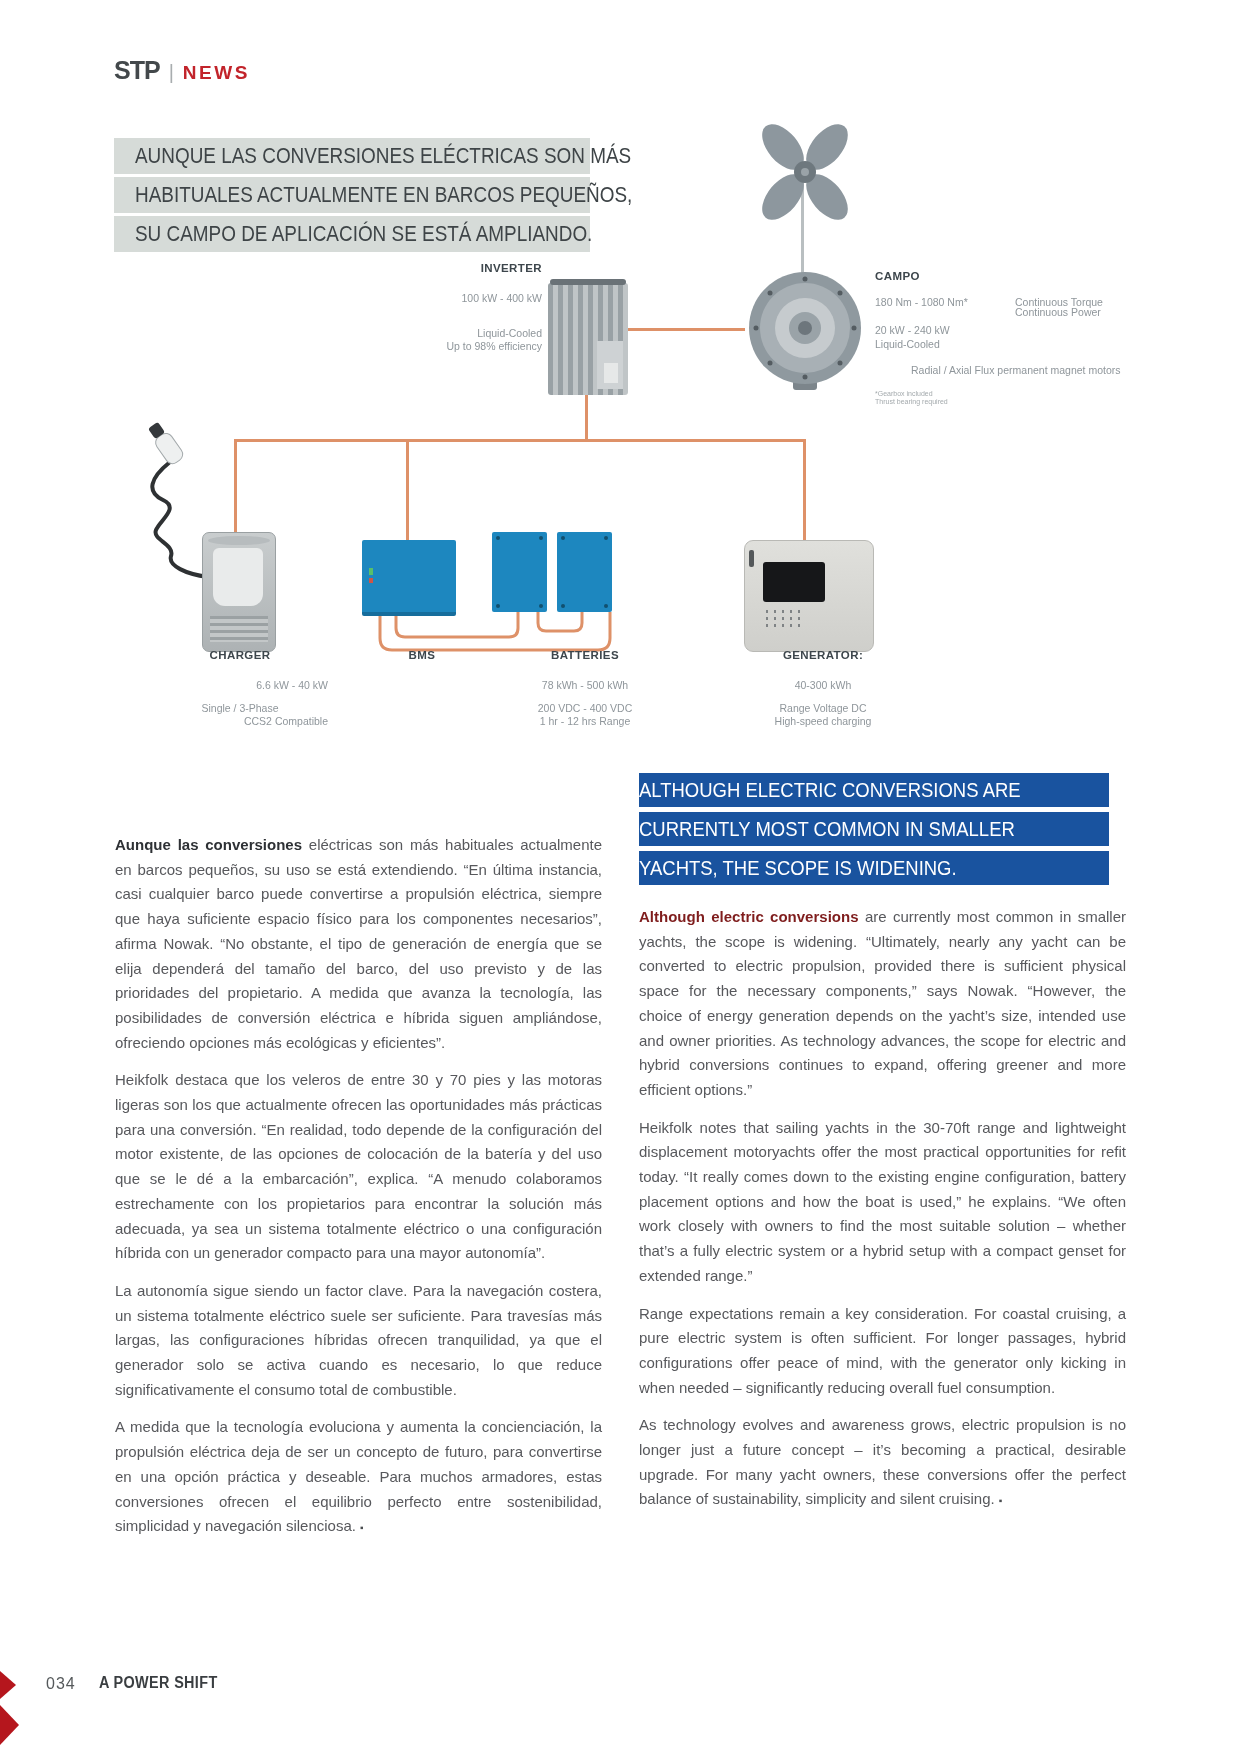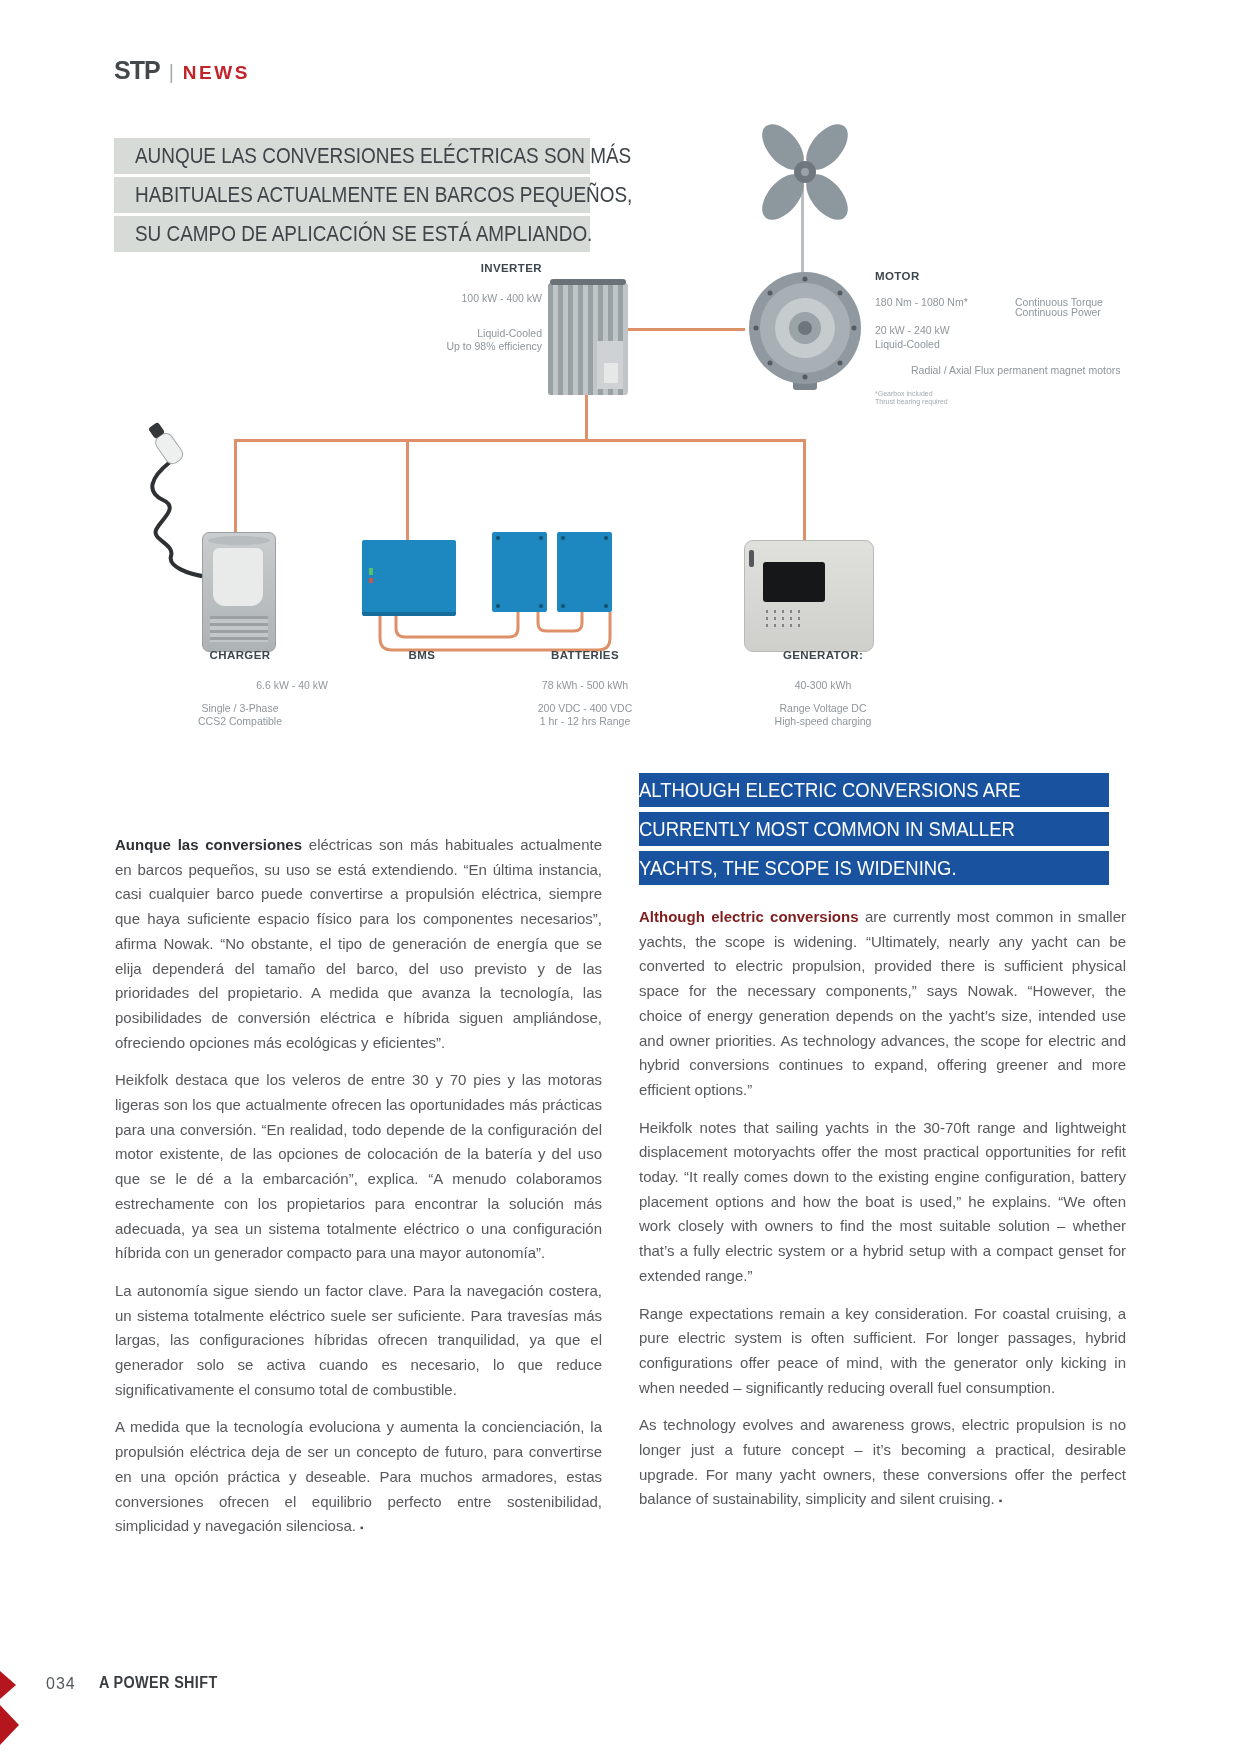--- a/index.html
+++ b/index.html
@@ -160,21 +160,21 @@
           <circle cx="95" cy="23" r="2.5"></circle>
         <circle cx="109" cy="58" r="2.5"></circle>
           <circle cx="95" cy="93" r="2.5"></circle>
         <circle cx="60" cy="107" r="2.5"></circle>
           <circle cx="25" cy="93" r="2.5"></circle>
         <circle cx="11" cy="58" r="2.5"></circle>
           <circle cx="25" cy="23" r="2.5"></circle>
       </g>
     </svg>
 
-    <div class="side-title" style="left:875px;top:270px;">MOTOR</div>
+    <div class="side-title" style="left:875px;top:270px;">CAMPO</div>
     <div class="side-val" style="left:875px;top:296px;">180 Nm - 1080 Nm*</div>
     <div class="side-val" style="left:1015px;top:296px;">Continuous Torque</div>
     <div class="side-val" style="left:875px;top:324px;">20 kW - 240 kW</div>
     <div class="side-val" style="left:1015px;top:306px;">Continuous Power</div>
     <div class="side-val" style="left:875px;top:338px;">Liquid-Cooled</div>
     <div class="side-val" style="left:875px;top:364px;padding-left:36px;">Radial / Axial Flux permanent magnet motors</div>
     <div class="footnote" style="left:875px;top:390px;">*Gearbox included</div>
     <div class="footnote" style="left:875px;top:398px;">Thrust bearing required</div>
 
     <div class="inv-labels">
@@ -220,21 +220,21 @@
       <div class="gen-keypad"></div>
     </div>
 
     <div class="dev-label" style="left:165px;top:649px;">CHARGER</div>
     <div class="dev-label" style="left:347px;top:649px;">BMS</div>
     <div class="dev-label" style="left:510px;top:649px;">BATTERIES</div>
     <div class="dev-label" style="left:748px;top:649px;">GENERATOR:</div>
 
     <div class="spec" style="left:152px;top:679px;text-align:right;">6.6 kW - 40 kW</div>
     <div class="spec" style="left:152px;top:702px;">Single / 3-Phase</div>
-    <div class="spec" style="left:152px;top:715px;">CCS2 Compatible</div>
+    <div class="spec" style="left:152px;top:715px;text-align:right;">CCS2 Compatible</div>
 
     <div class="spec" style="left:497px;top:679px;">78 kWh - 500 kWh</div>
     <div class="spec" style="left:497px;top:702px;">200 VDC - 400 VDC</div>
     <div class="spec" style="left:497px;top:715px;">1 hr - 12 hrs Range</div>
 
     <div class="spec" style="left:735px;top:679px;">40-300 kWh</div>
     <div class="spec" style="left:735px;top:702px;">Range Voltage DC</div>
     <div class="spec" style="left:735px;top:715px;">High-speed charging</div>
   </div>
 

